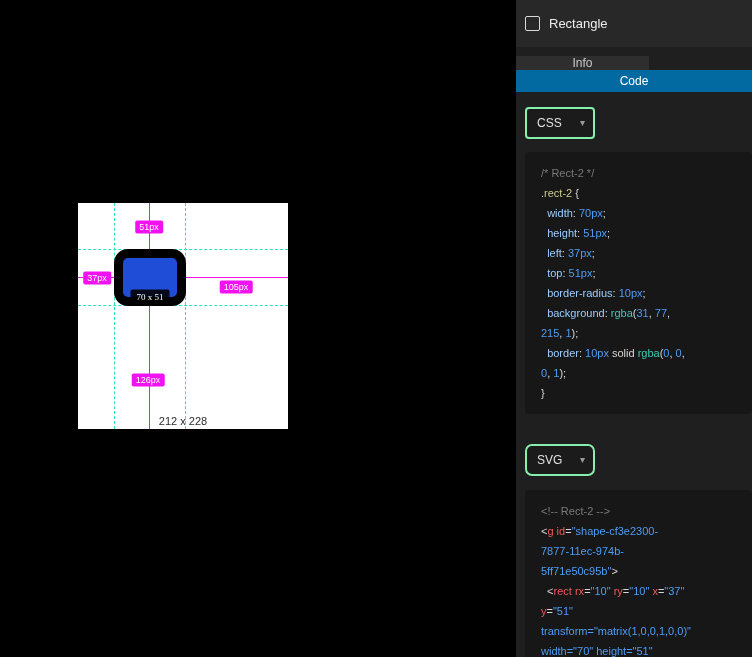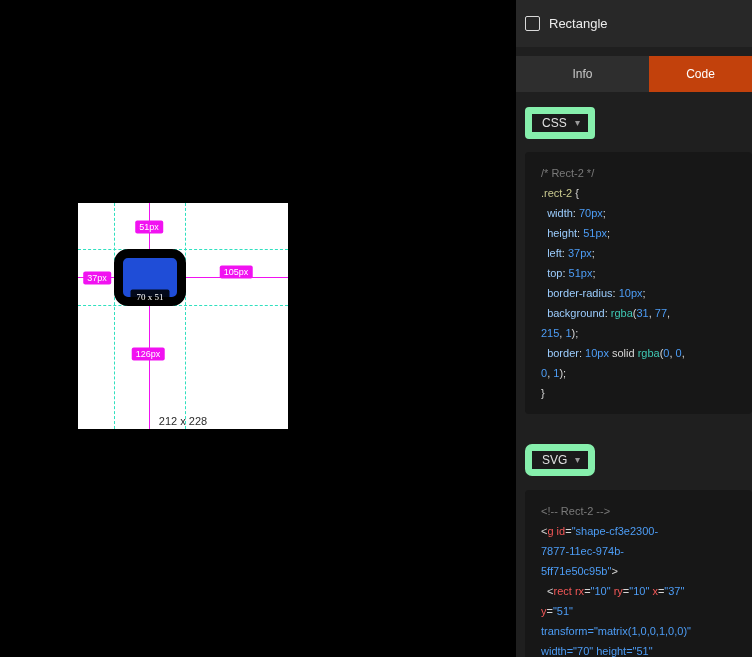--- a/index.html
+++ b/index.html
@@ -42,31 +42,31 @@
   }
   .panel-header{
     height:47px;background:#282828;display:flex;align-items:center;
     padding-left:9px;gap:9px;
   }
   .checkbox{
     width:13px;height:13px;border:1.5px solid #d9d9d9;border-radius:2px;
     background:transparent;flex:0 0 auto;cursor:pointer;
   }
   .layer-label{font-size:13px;color:#ececec;}
-  .tabs{display:flex;margin-top:9px;height:36px;}
+  .tabs{display:flex;margin-top:9px;height:36px;flex-direction:column;}
   .tab{
     display:flex;align-items:center;justify-content:center;
     font-size:12px;color:#c9c9c9;background:#2e2e2e;cursor:pointer;
   }
   .tab-info{width:133px;}
   .tab-code{flex:1;}
-  .tab.active{background:#c2410c;color:#ffffff;}
+  .tab.active{background:#0369a1;color:#ffffff;}
   .lang-select{
     margin:15px 0 0 9px;width:70px;height:32px;box-sizing:border-box;
-    border:7px solid #86efac;border-radius:4px;background:#1b1b1b;
+    border:2px solid #86efac;border-radius:4px;background:#1b1b1b;
     display:flex;align-items:center;justify-content:space-between;
     padding:0 8px 0 10px;font-size:12px;color:#e0e0e0;cursor:pointer;
   }
   .lang-select.svg{margin-top:30px;border-radius:7px;}
   .chev{font-size:10px;color:#9a9a9a;line-height:1;}
   .codeblock{
     margin:13px 0 0 9px;background:#171717;border-radius:4px;
     padding:11px 1px 11px 16px;
     font-family:Liberation Sans, sans-serif;font-size:11px;line-height:20px;
     white-space:pre;overflow:hidden;
@@ -95,22 +95,22 @@
 
     <div class="measure v" style="left:71px;top:0;height:46px"></div>
     <div class="measure v" style="left:71px;top:103px;height:123px"></div>
     <div class="measure h" style="top:74px;left:0;width:36px"></div>
     <div class="measure h" style="top:74px;left:108px;width:102px"></div>
 
     <div class="shape-rect"></div>
 
     <div class="badge" style="left:71px;top:24px">51px</div>
     <div class="badge" style="left:19px;top:75px">37px</div>
-    <div class="badge" style="left:158px;top:69px">105px</div>
-    <div class="badge" style="left:70px;top:151px">126px</div>
+    <div class="badge" style="left:158px;top:84px">105px</div>
+    <div class="badge" style="left:70px;top:177px">126px</div>
 
     <div class="size-badge" style="left:72px;top:94px">70 x 51</div>
 
     <div class="board-size-label">212 x 228</div>
   </div>
 </div>
 
 <aside class="panel">
 
   <div class="panel-header">

